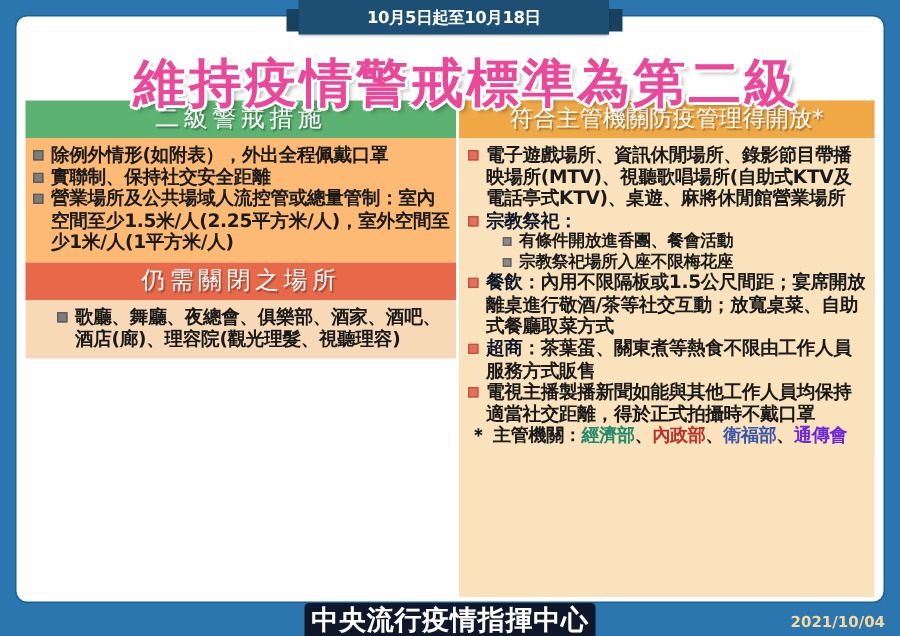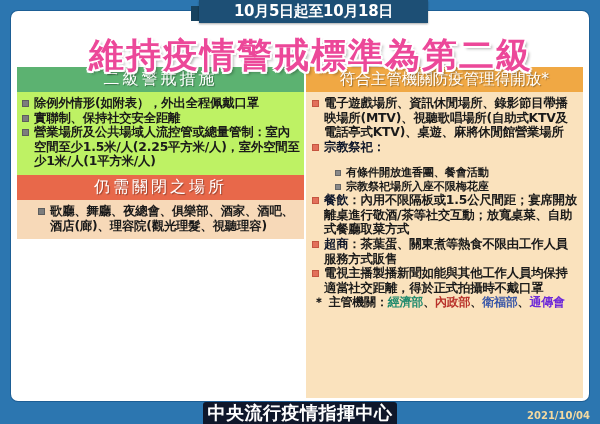--- a/index.html
+++ b/index.html
@@ -19,24 +19,24 @@
     position:absolute;
     left:11px; top:11px; width:578px; height:390px;
     background:#ffffff;
     border-radius:7px;
     box-shadow:0 0 0 1px #1d5e95;
     overflow:hidden;
   }
   
   .date-ribbon{
     position:absolute; left:199px; top:0px;
-    width:229px; height:23px;
+    width:207px; height:23px;
     background:#1d4f75;
     color:#ffffff;
-    font-size:15px; font-weight:bold;
+    font-size:11px; font-weight:bold;
     letter-spacing:-0.3px;
     display:flex; align-items:center; justify-content:center;
     z-index:6;
     box-shadow:0 1px 2px rgba(0,0,0,.35);
   }
   .ribbon-tab{
     position:absolute; top:6px; width:9px; height:15px;
     background:#17425f; z-index:5;
   }
   .ribbon-tab.l{ left:191px; }
@@ -73,21 +73,21 @@
   .sec-head{
     height:25px; display:flex; align-items:center; justify-content:center;
     color:#ffffff; font-weight:normal; font-size:16px; letter-spacing:3px;
     text-shadow:1px 1px 1px rgba(0,0,0,.35);
     white-space:nowrap;
   }
   .sec-head.green { background:#5cb271; }
   .sec-head.coral { background:#e8684a; }
   .sec-head.orange{ background:#f0a844; letter-spacing:0px; font-size:15.5px;}
 
-  .panel-green{ background:#bef264; padding:4px 4px 6px 4px; }
+  .panel-green{ background:#fdba74; padding:4px 4px 6px 4px; }
   .panel-peach{ background:#f7d9b8; padding:4px 4px 6px 20px; }
   .panel-cream{ background:#fae2bd; padding:4px 5px 6px 5px; }
 
   
   ul.bl{ list-style:none; }
   ul.bl > li{
     position:relative;
     padding-left:13px;
     margin-bottom:0px;
     font-size:12.4px;
@@ -97,21 +97,21 @@
     letter-spacing:-0.2px;
   }
   ul.bl > li::before{
     content:"";
     position:absolute; left:1px; top:4px;
     width:7px; height:7px;
   }
   ul.bl.gray > li::before{ background:#7d7d7d; box-shadow:inset 0 0 0 1px #5d5d5d; }
   ul.bl.red  > li::before{ background:#e2705a; box-shadow:inset 0 0 0 1px #c55540; }
 
-  ul.sub{ list-style:none; margin-top:12px; padding-left:11px; }
+  ul.sub{ list-style:none; margin-top:0px; padding-left:11px; }
   ul.sub > li{
     position:relative;
     padding-left:11px;
     font-size:11.2px;
     font-weight:bold;
     line-height:13.4px;
     color:#1a1a1a;
     letter-spacing:-0.2px;
   }
   ul.sub > li::before{

